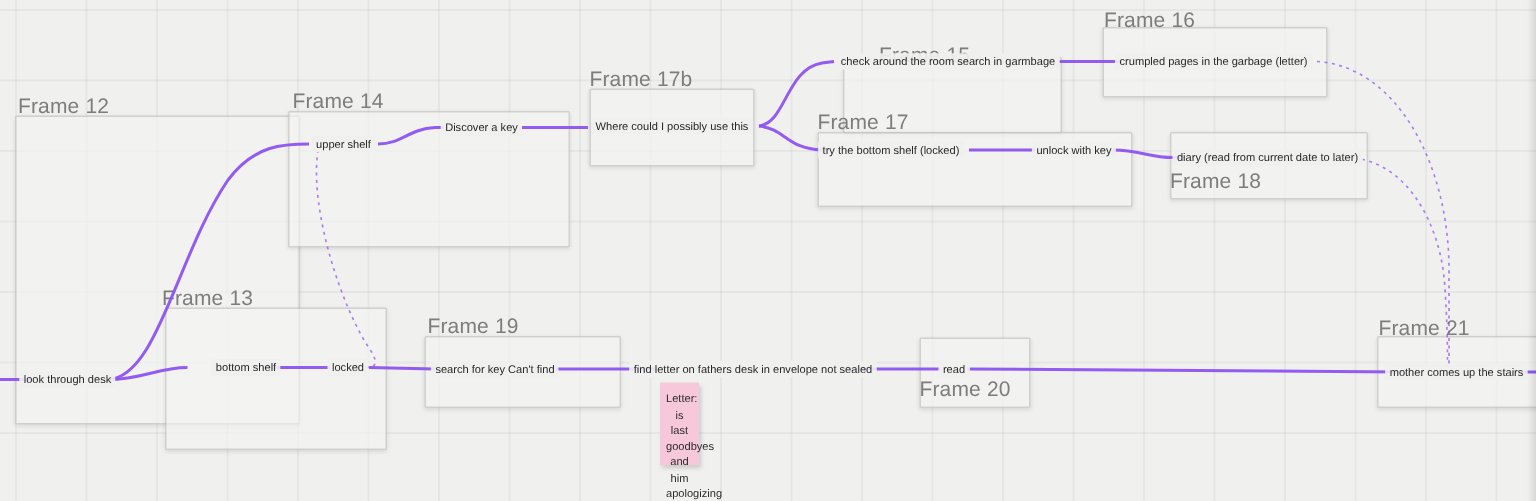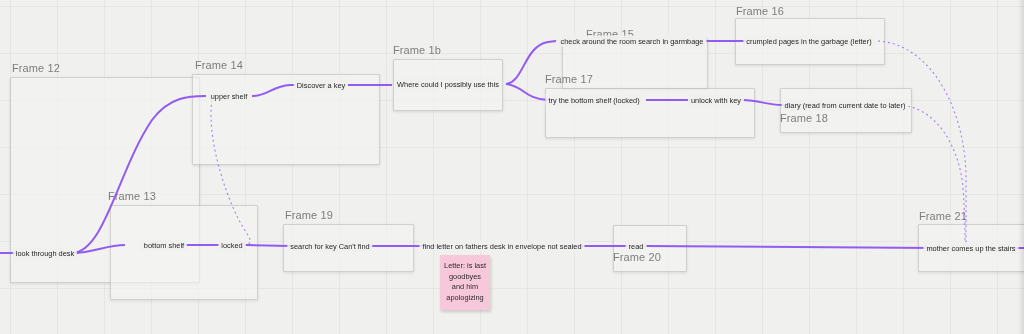--- a/index.html
+++ b/index.html
@@ -32,21 +32,21 @@
   .frame {
     position: absolute;
     box-sizing: border-box;
     background: rgba(243,243,242,0.62);
     border: 1px solid rgba(0,0,0,0.14);
     box-shadow: 0 1px 3px rgba(0,0,0,0.10);
     border-radius: 1px;
   }
   .frame-title {
     position: absolute;
-    font-size: 11px;
+    font-size: 14px;
     color: #7d7d7d;
     white-space: nowrap;
     letter-spacing: 0.1px;
   }
   #edges {
     position: absolute;
     top: 0; left: 0;
     width: 1024px; height: 334px;
     overflow: visible;
     z-index: 20;
@@ -82,21 +82,21 @@
 <div id="canvas">
 
   <div id="frames-layer">
       <div class="frame" style="left: 10px; top: 77px; width: 190px; height: 206px;"></div>
       <div class="frame-title" style="left: 12px; top: 62px;">Frame 12</div>
       <div class="frame" style="left: 110px; top: 205px; width: 148px; height: 95px;"></div>
       <div class="frame-title" style="left: 108px; top: 190px;">Frame 13</div>
       <div class="frame" style="left: 192px; top: 74px; width: 188px; height: 91px;"></div>
       <div class="frame-title" style="left: 195px; top: 59px;">Frame 14</div>
       <div class="frame" style="left: 393px; top: 59px; width: 110px; height: 52px;"></div>
-      <div class="frame-title" style="left: 393px; top: 44px;">Frame 1b</div>
+      <div class="frame-title" style="left: 393px; top: 44px;">Frame 17b</div>
       <div class="frame" style="left: 562px; top: 38px; width: 146px; height: 51px;"></div>
       <div class="frame-title" style="left: 562px; top: 28px; margin-left: 24px;">Frame 15</div>
       <div class="frame" style="left: 735px; top: 18px; width: 150px; height: 47px;"></div>
       <div class="frame-title" style="left: 736px; top: 5px;">Frame 16</div>
       <div class="frame" style="left: 545px; top: 88px; width: 210px; height: 50px;"></div>
       <div class="frame-title" style="left: 545px; top: 73px;">Frame 17</div>
       <div class="frame" style="left: 780px; top: 88px; width: 132px; height: 45px;"></div>
       <div class="frame-title" style="left: 780px; top: 72px; margin-top: 40px;">Frame 18</div>
       <div class="frame" style="left: 283px; top: 224px; width: 131px; height: 48px;"></div>
       <div class="frame-title" style="left: 285px; top: 209px;">Frame 19</div>
@@ -140,17 +140,17 @@
       <div class="node-label" style="left: 594px; top: 100px;">try the bottom shelf (locked)</div>
       <div class="node-label" style="left: 716px; top: 100px;">unlock with key</div>
       <div class="node-label" style="left: 845px; top: 105px;">diary (read from current date to later)</div>
       <div class="node-label" style="left: 330px; top: 246px;">search for key Can't find</div>
       <div class="node-label" style="left: 502px; top: 246px;">find letter on fathers desk in envelope not sealed</div>
       <div class="node-label" style="left: 636px; top: 246px;">read</div>
       <div class="node-label" style="left: 971px; top: 248px;">mother comes up the stairs</div>
     </div>
 
   <div id="stickies-layer">
-      <div class="sticky" style="left: 440px; top: 255px; width: 50px; height: 55px; background: rgb(247, 199, 218);">Letter: is last goodbyes and him apologizing</div>
+      <div class="sticky" style="left: 440px; top: 255px; width: 26px; height: 55px; background: rgb(247, 199, 218);">Letter: is last goodbyes and him apologizing</div>
     </div>
 
   <div id="edge-shade"></div>
 </div>
 
 </body></html>

